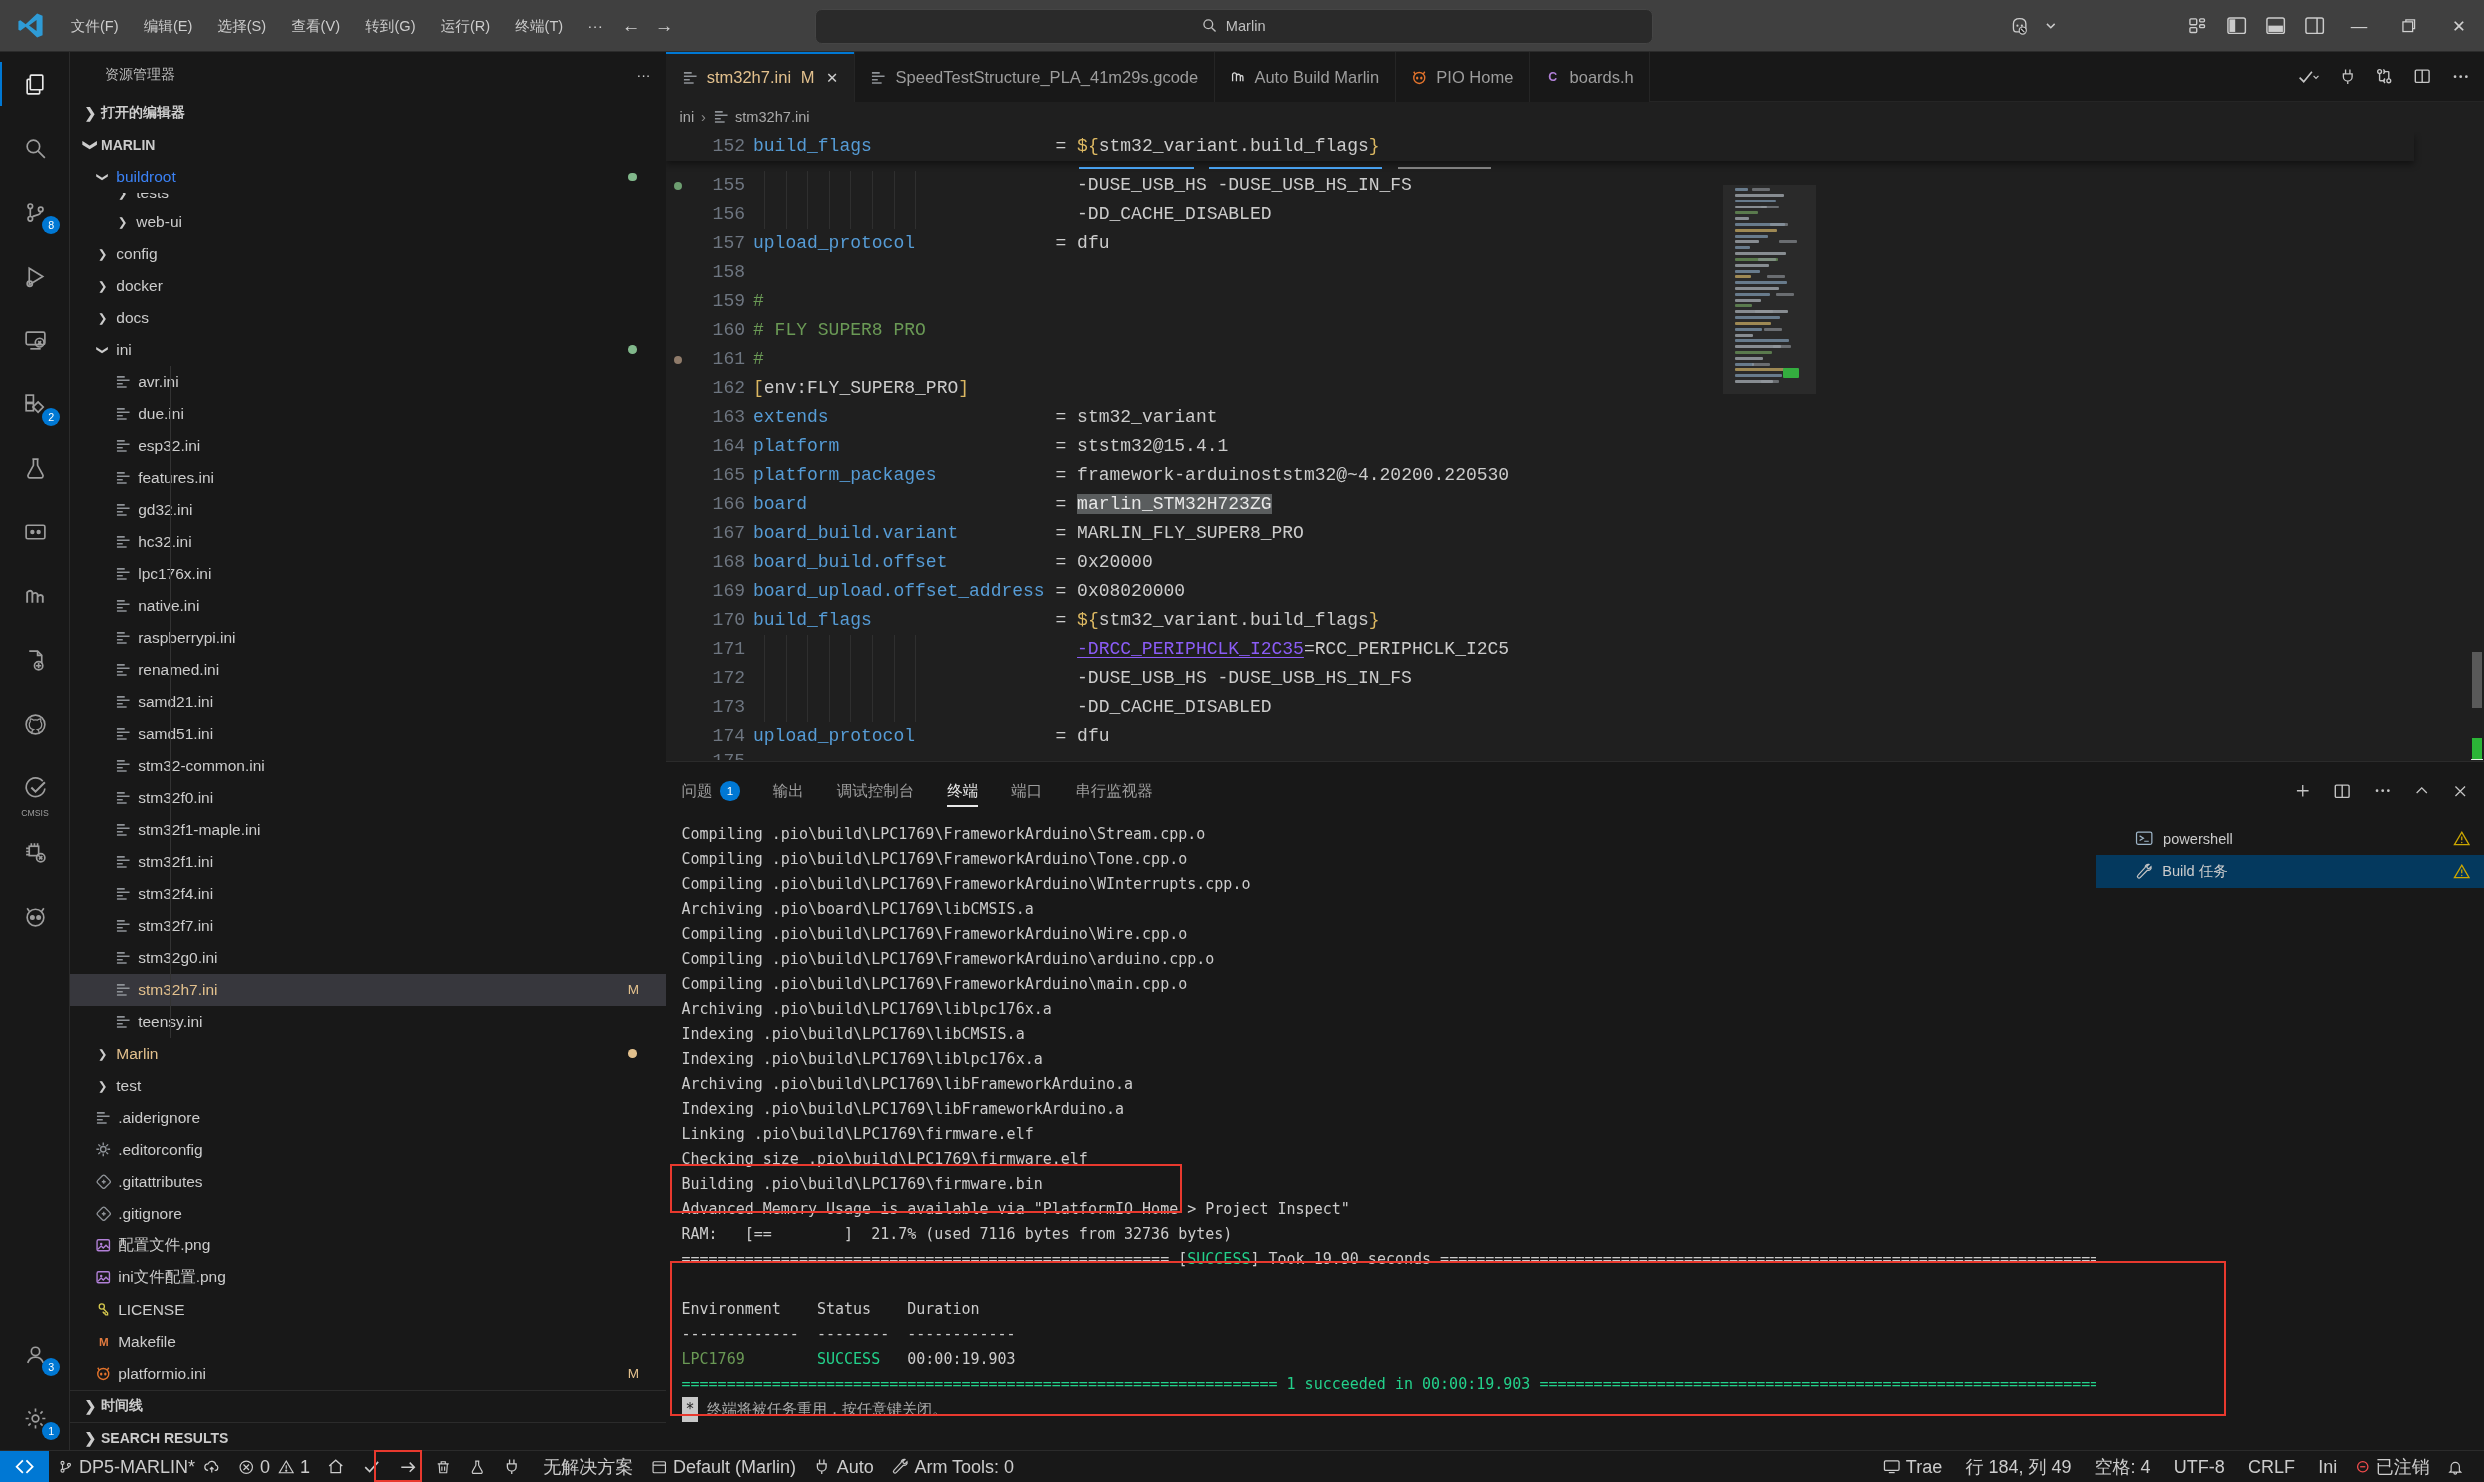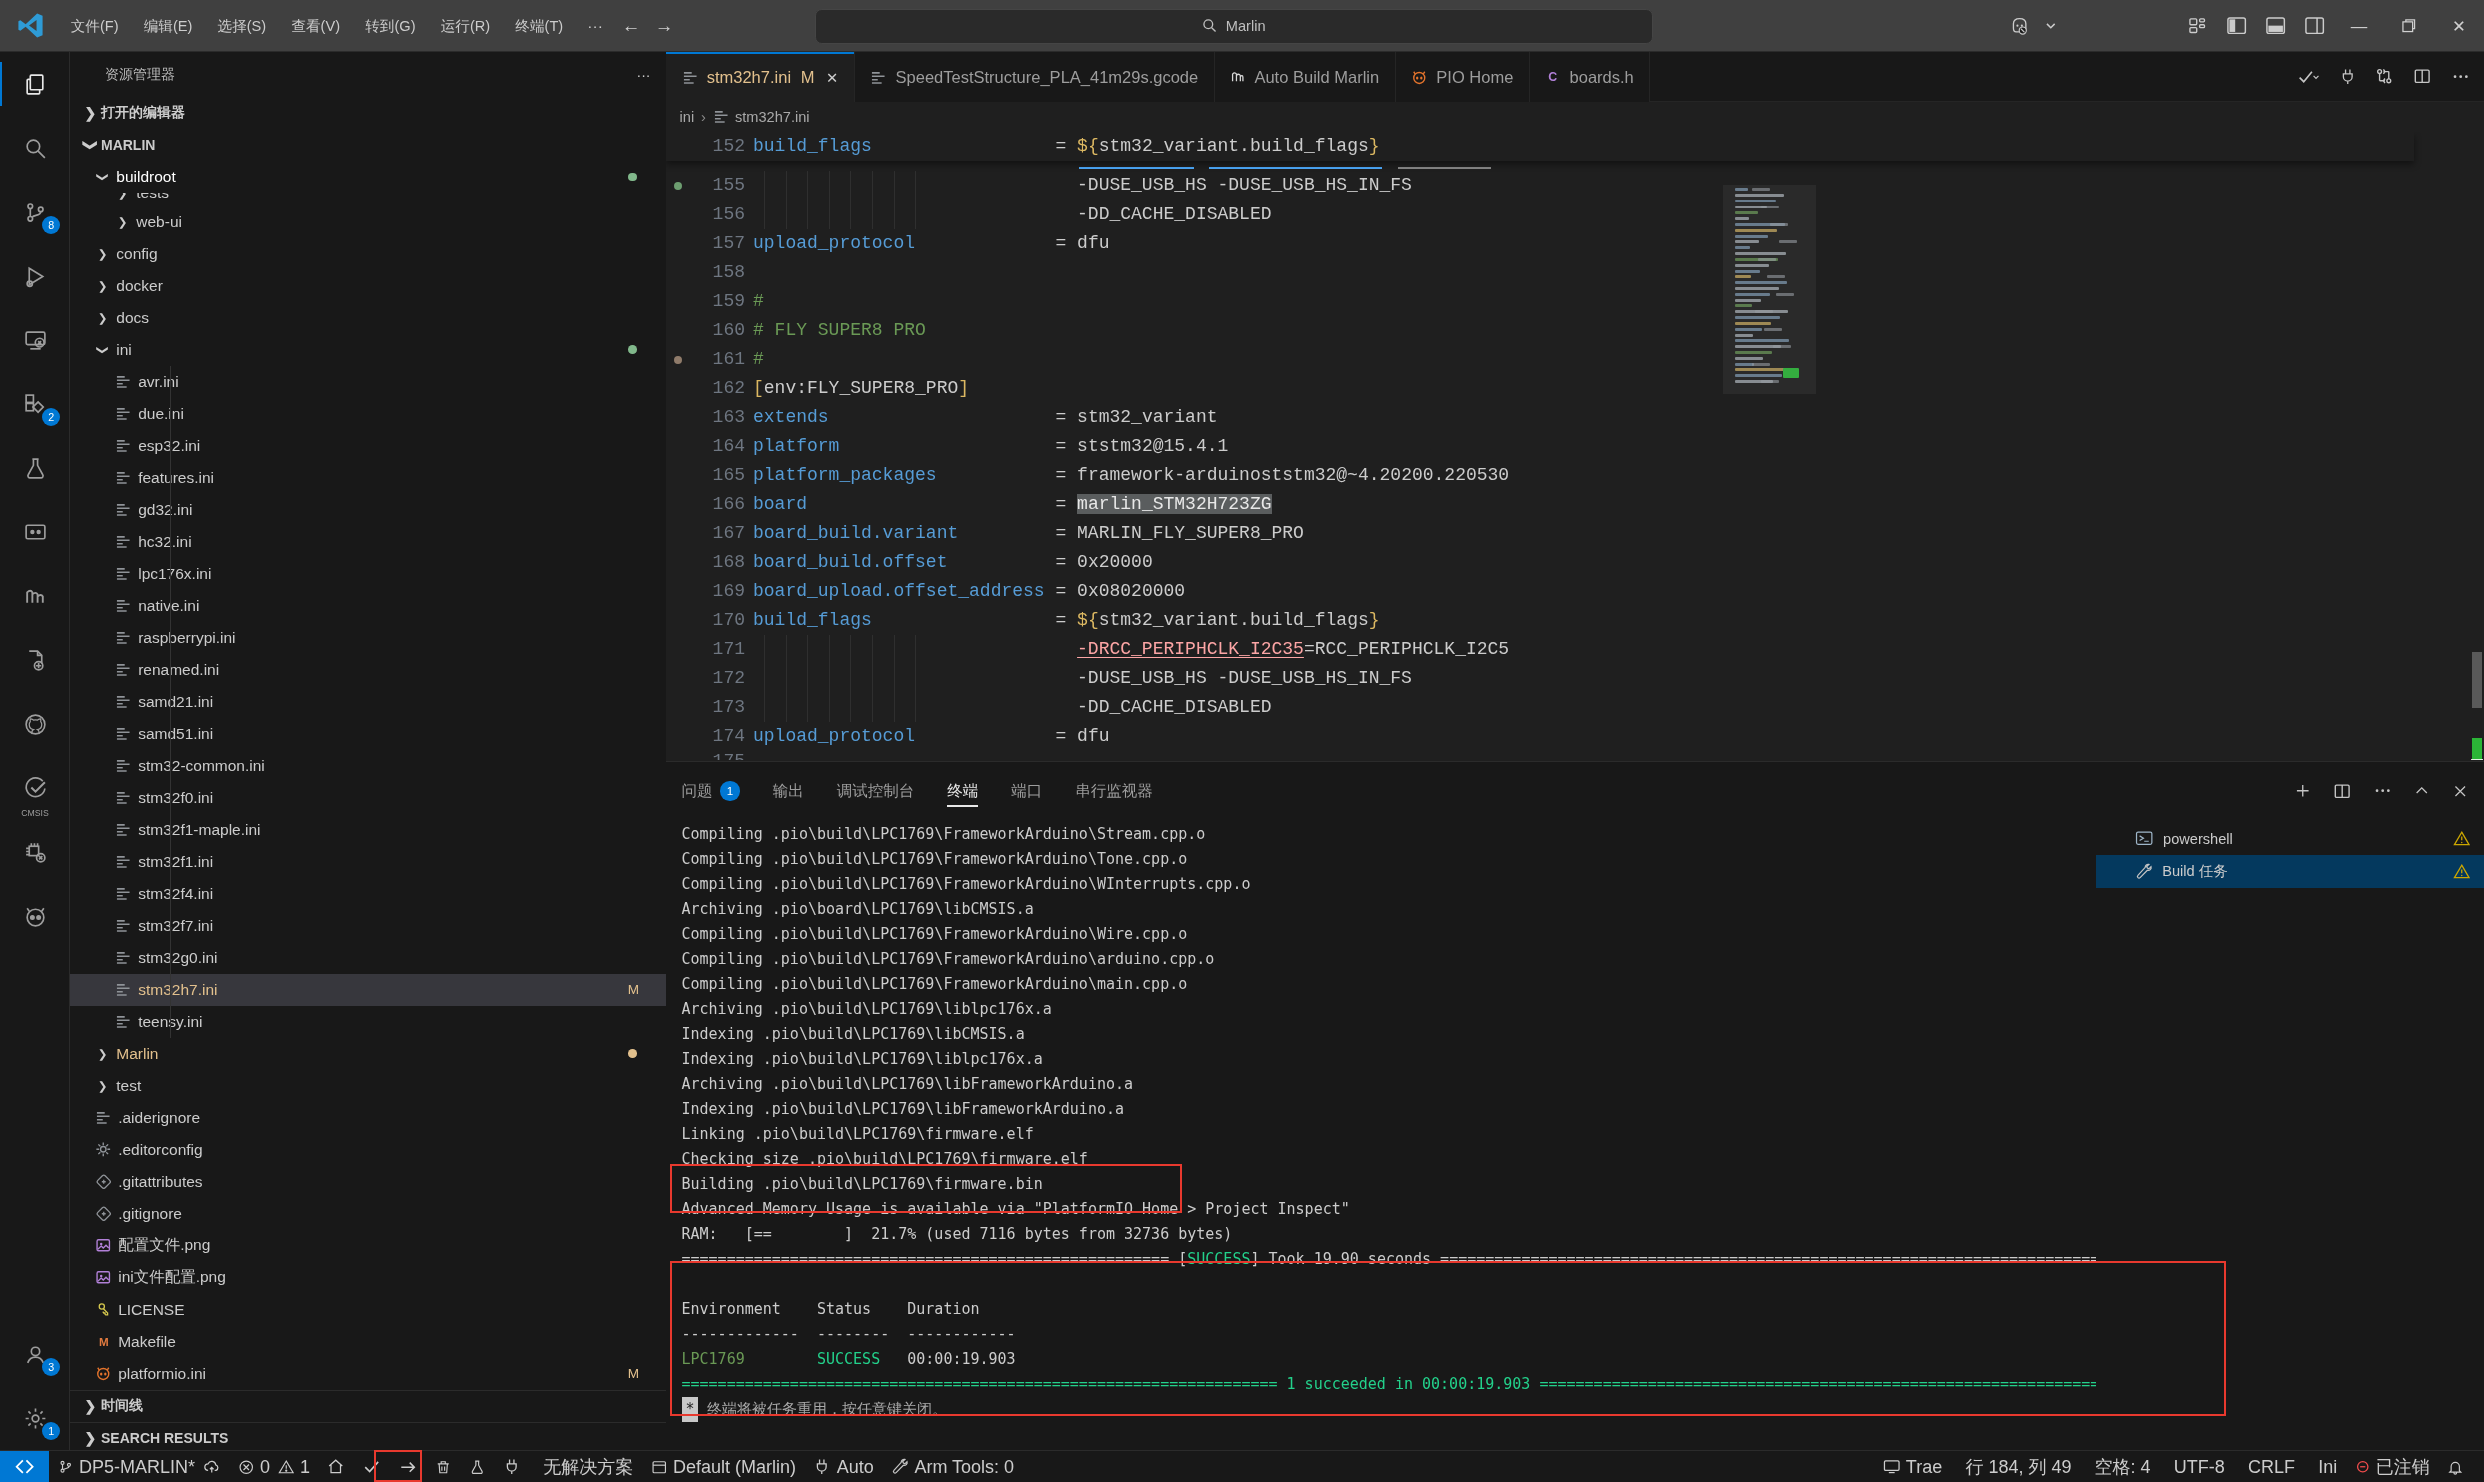--- a/index.html
+++ b/index.html
@@ -67,21 +67,21 @@
   #breadcrumbs .ficon { margin-right:5.8px; display:flex; }
 
   #code-area { position:absolute; left:0; top:80px; right:0; bottom:0; overflow:hidden;
     font-family:Liberation Mono, monospace; font-size:18px; }
   .code-line { position:relative; height:29px; line-height:29px; white-space:pre; }
   .code-line .gut { position:absolute; left:0; width:56px; padding-right:0; text-align:right; color:#6e7681; left:23px; }
   .code-line .code { position:absolute; left:87px; white-space:pre; }
   .code-line.guides .code::before { content:""; position:absolute; left:10.7px; top:0; bottom:0; width:165px;
     background:repeating-linear-gradient(90deg, #2f2f2f 0 1px, transparent 1px 21.6px); }
   .tk-k{color:#569cd6} .tk-v{color:#cccccc} .tk-o{color:#cccccc} .tk-y{color:#dcb862}
-  .tk-c{color:#6a9955} .tk-l{color:#fca5a5; text-decoration:underline; text-underline-offset:2.9px;}
+  .tk-c{color:#6a9955} .tk-l{color:#8b5cf6; text-decoration:underline; text-underline-offset:2.9px;}
   .tk-sel{background:#5a5d5e; color:#e8e8e8;}
   #sticky-line { position:absolute; left:0; top:0; right:70px; height:29px; background:#1f1f1f; z-index:5;
     box-shadow:0 3.9px 6.8px rgba(0,0,0,0.45); }
   #partial-154 { position:absolute; left:0; top:29px; right:0; height:9.7px; overflow:hidden; z-index:4; }
   .blue-underline { position:absolute; top:5.8px; height:1.9px; background:#4daafc; }
   #lines-wrap { position:absolute; left:0; top:39px; right:0; bottom:0; }
   #partial-175 { position:absolute; left:0; bottom:-15.5px; }
 
   
   #minimap { position:absolute; right:681px; top:56px; width:70px; height:204px; }
@@ -338,21 +338,21 @@
         <span>打开的编辑器</span>
     </div>
     <div class="section-row">
       <span class="chev" style="transform:rotate(90deg);">❯</span>
         <span>MARLIN</span>
     </div>
     <div id="tree" style="position:relative;">
         <div class="tree-row">
           <span style="width: 23px; flex: 0 0 auto;"></span>
           <span class="chev" style="transform: rotate(90deg);">❯</span>
-          <span class="lbl" style="color: #ffffff;">buildroot</span>
+          <span class="lbl" style="color: #3b82f6;">buildroot</span>
           <span class="tree-dot" style="background: rgb(129, 184, 139);"></span>
         </div>
         <div class="clip-row">
           <div class="inner">
             <div class="tree-row">
               <span style="width: 43px; flex: 0 0 auto;"></span>
               <span class="chev">❯</span>
               <span class="lbl">tests</span>
             </div>
           </div>

